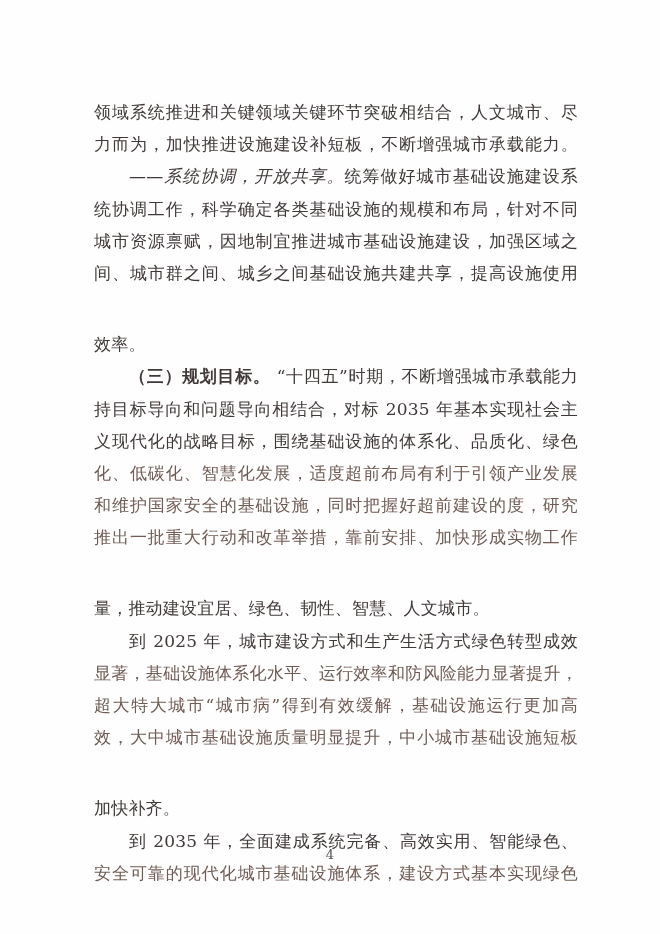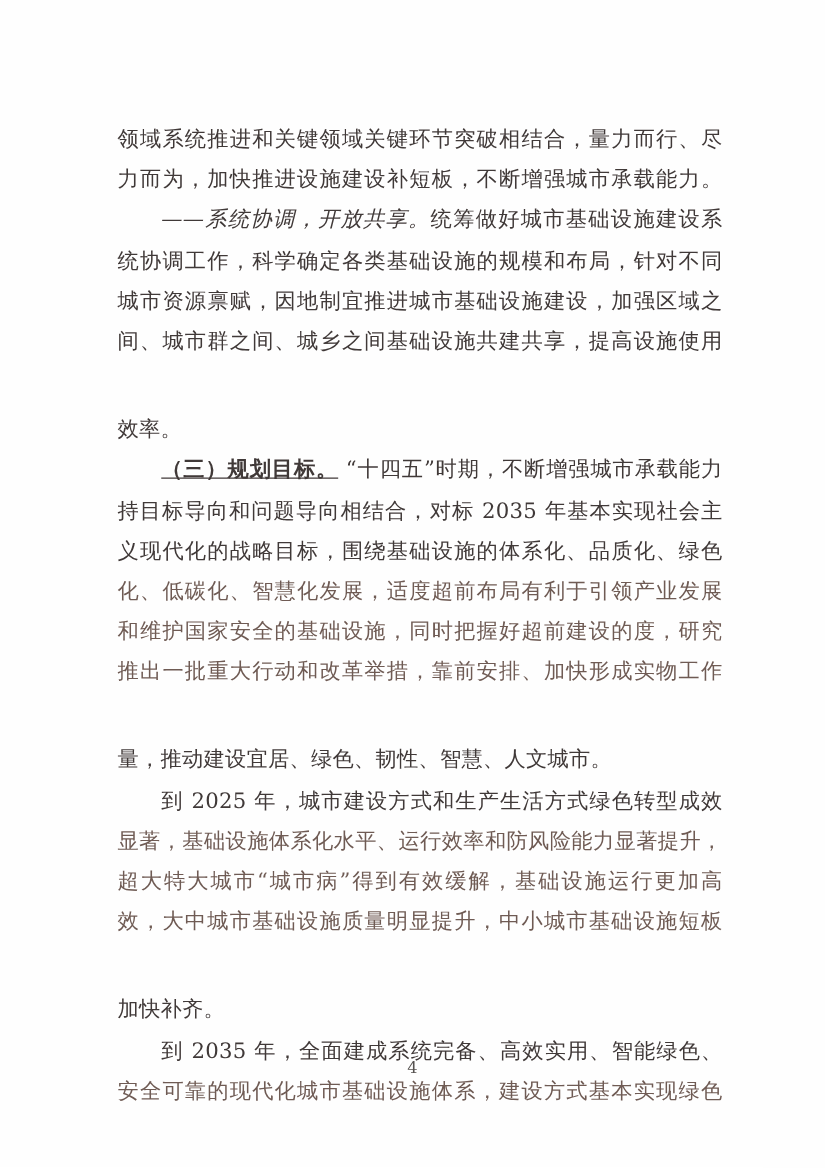--- a/index.html
+++ b/index.html
@@ -35,39 +35,39 @@
   .line.short {
     text-align-last: left;
     margin-top: 39px;
   }
   .line.indent {
     padding-left: 35px;
   }
   .tone-dark { color: var(--tone-dark, #403938); }
   .tone-faint { color: var(--tone-faint, #6a5852); }
   .seg-normal { font-style: normal; font-weight: normal; }
-  .seg-bold { font-weight: bold; text-decoration: underline; }
+  .seg-bold { font-weight: bold; }
   .seg-kai { font-style: italic; }
   .page-footer {
     position: absolute;
     left: 0;
     top: 847px;
     width: 100%;
     text-align: center;
     font-size: 13px;
     color: #565250;
     font-family: "DejaVu Serif", "Liberation Serif", serif;
   }
 </style>
 </head>
 <body>
 
 <div class="page">
   <div class="text-block">
-      <div class="line full tone-dark"><span class="seg-normal">领域系统推进和关键领域关键环节突破相结合，量力而行、尽</span></div>
+      <div class="line full tone-dark"><span class="seg-normal">领域系统推进和关键领域关键环节突破相结合，人文城市、尽</span></div>
       <div class="line full tone-dark"><span class="seg-normal">力而为，加快推进设施建设补短板，不断增强城市承载能力。</span></div>
       <div class="line full indent tone-dark"><span class="seg-kai">——系统协调，开放共享。</span><span class="seg-normal">统筹做好城市基础设施建设系</span></div>
       <div class="line full tone-dark"><span class="seg-normal">统协调工作，科学确定各类基础设施的规模和布局，针对不同</span></div>
       <div class="line full tone-dark"><span class="seg-normal">城市资源禀赋，因地制宜推进城市基础设施建设，加强区域之</span></div>
       <div class="line full tone-dark"><span class="seg-normal">间、城市群之间、城乡之间基础设施共建共享，提高设施使用</span></div>
       <div class="line short tone-dark"><span class="seg-normal">效率。</span></div>
       <div class="line full indent tone-dark"><span class="seg-bold">（三）规划目标。</span><span class="seg-normal"> “十四五”时期，不断增强城市承载能力</span></div>
       <div class="line full tone-dark"><span class="seg-normal">持目标导向和问题导向相结合，对标 2035 年基本实现社会主</span></div>
       <div class="line full tone-dark"><span class="seg-normal">义现代化的战略目标，围绕基础设施的体系化、品质化、绿色</span></div>
       <div class="line full tone-faint"><span class="seg-normal">化、低碳化、智慧化发展，适度超前布局有利于引领产业发展</span></div>

